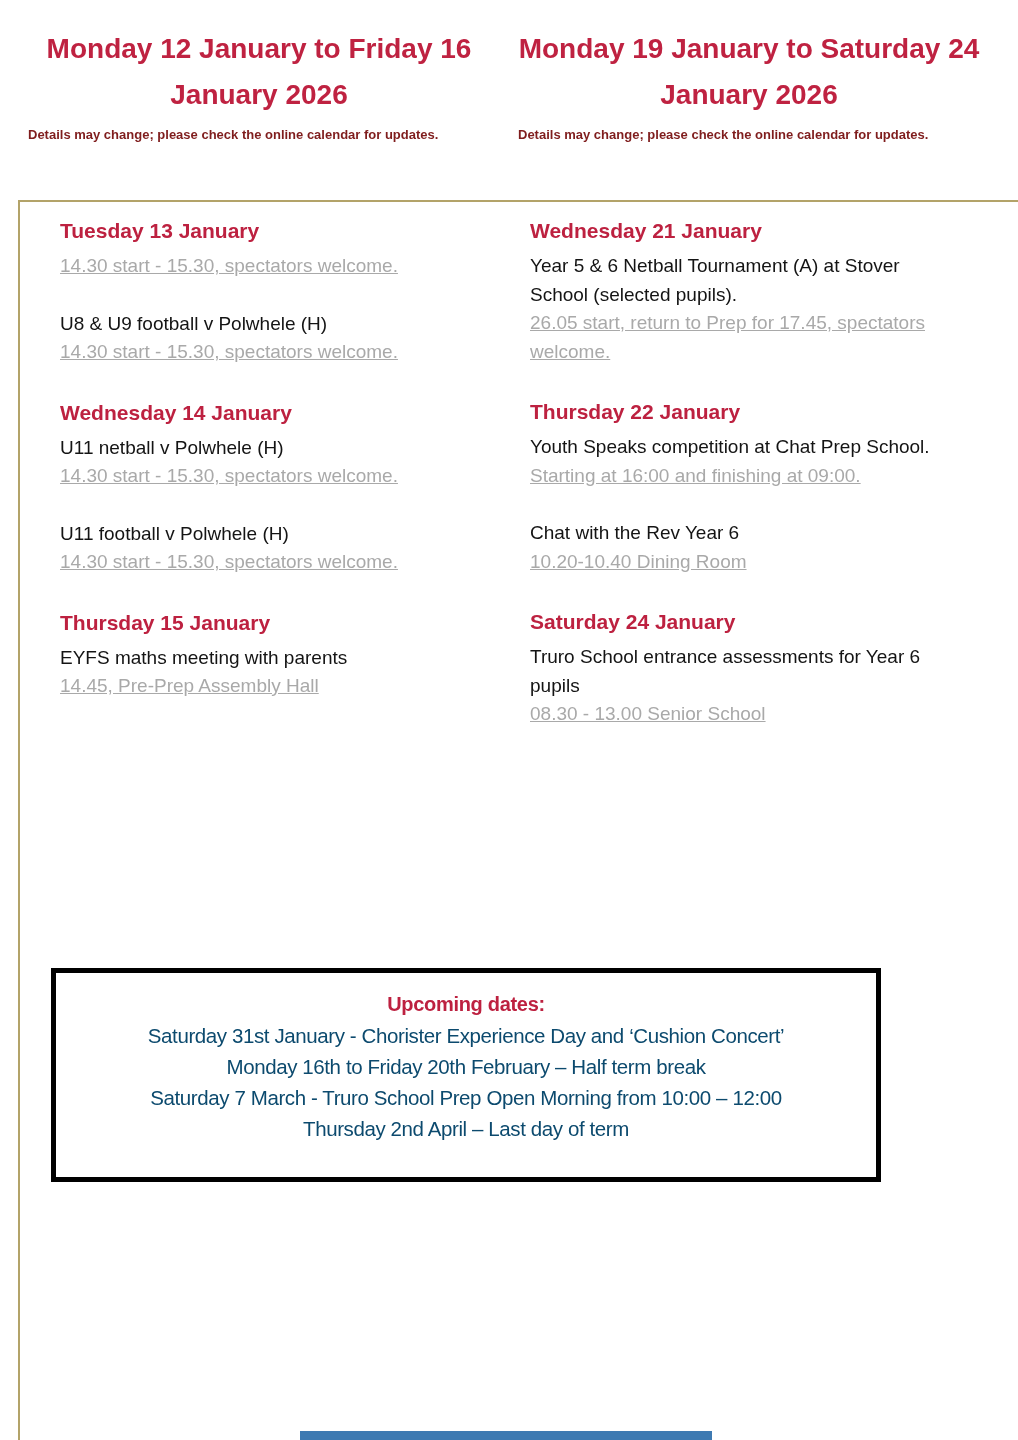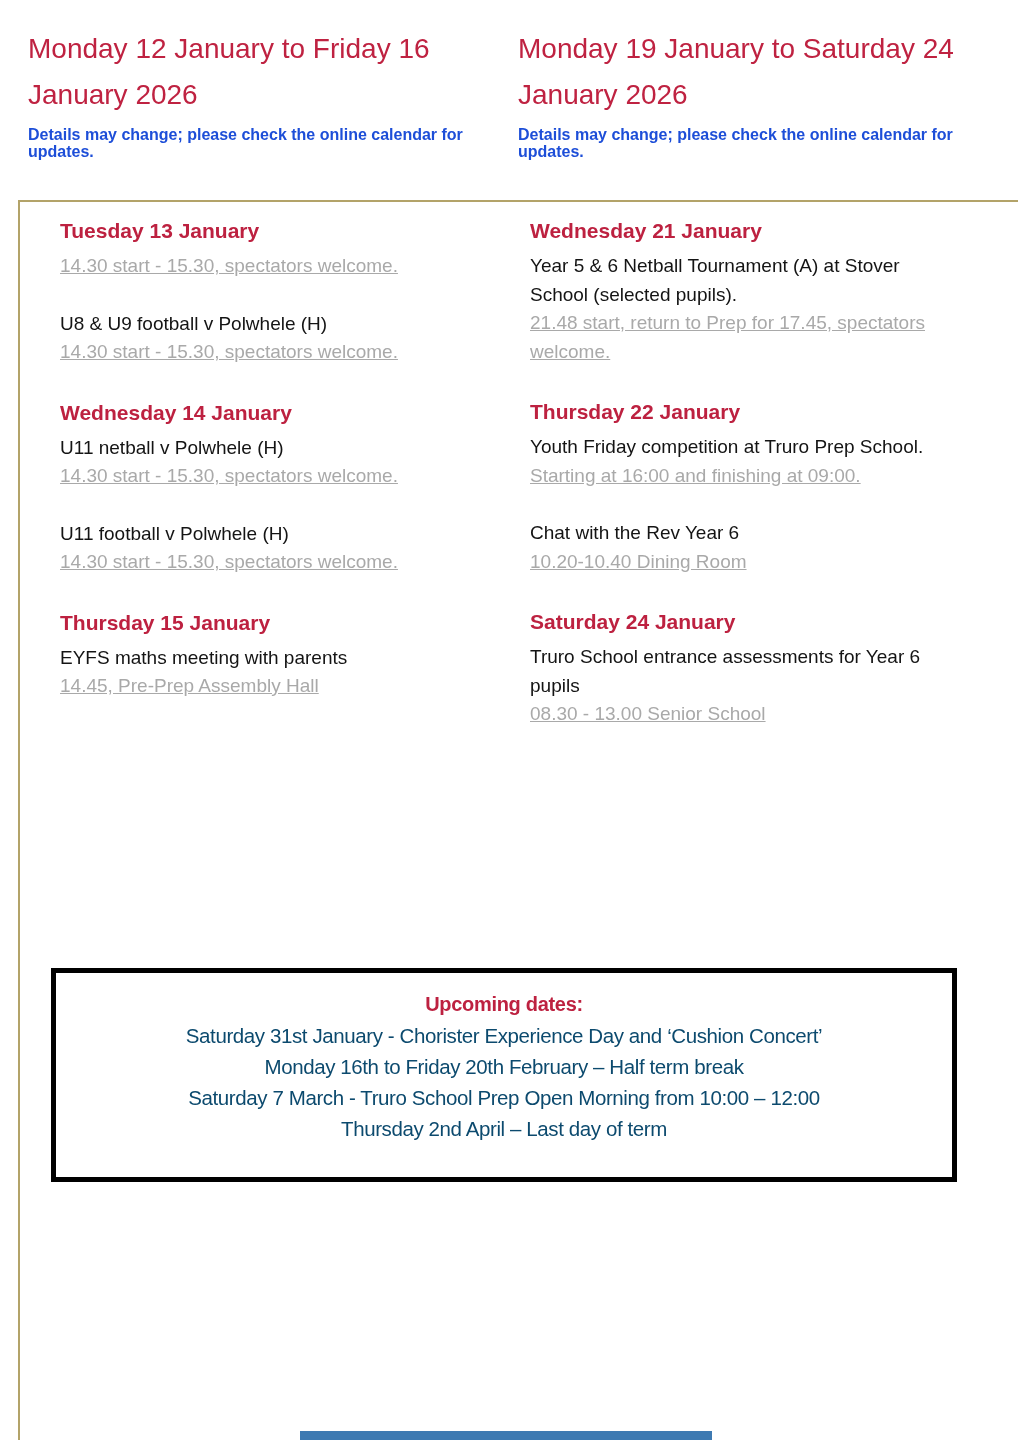--- a/index.html
+++ b/index.html
@@ -20,28 +20,29 @@
     top: 26px;
     left: 28px;
     right: 20px;
     display: flex;
   }
   .week-header { width: 490px; }
   .week-header.right { width: 480px; }
   .week-title {
     color: #bf2241;
     font-size: 28px;
-    font-weight: normal;
+    font-weight: bold;
     line-height: 46px;
     max-width: 462px;
+    text-align: center;
   }
   .week-note {
     margin-top: 8px;
-    color: #1d4ed8;
-    font-size: 16px;
+    color: #7f1d1d;
+    font-size: 13px;
     font-weight: bold;
     line-height: 17px;
   }
 
   
   .events-box {
     position: absolute;
     top: 178px;
     left: 18px;
     width: 1006px;
@@ -78,21 +79,21 @@
     font-size: 19px;
     line-height: 28.5px;
     text-decoration: underline;
   }
 
   
   .upcoming-box {
     position: absolute;
     top: 968px;
     left: 51px;
-    width: 906px;
+    width: 830px;
     height: 214px;
     border: 5px solid #000000;
     background: #ffffff;
     text-align: center;
     padding-top: 16px;
   }
   .upcoming-heading {
     color: #bd2140;
     font-size: 20px;
     font-weight: bold;
@@ -166,28 +167,28 @@
             <div class="event-detail">14.45, Pre-Prep Assembly Hall</div>
           </div>
         </div>
       </div>
 
       <div class="col right">
         <div class="day-group">
           <div class="day-heading">Wednesday 21 January</div>
           <div class="event">
             <div class="event-title">Year 5 &amp; 6 Netball Tournament (A) at Stover School (selected pupils).</div>
-            <div class="event-detail">21.48 start, return to Prep for 17.45, spectators welcome.</div>
+            <div class="event-detail">26.05 start, return to Prep for 17.45, spectators welcome.</div>
           </div>
         </div>
 
         <div class="day-group">
           <div class="day-heading">Thursday 22 January</div>
           <div class="event">
-            <div class="event-title">Youth Friday competition at Truro Prep School.</div>
+            <div class="event-title">Youth Speaks competition at Chat Prep School.</div>
             <div class="event-detail">Starting at 16:00 and finishing at 09:00.</div>
           </div>
           <div class="event">
             <div class="event-title">Chat with the Rev Year 6</div>
             <div class="event-detail">10.20-10.40 Dining Room</div>
           </div>
         </div>
 
         <div class="day-group">
           <div class="day-heading">Saturday 24 January</div>

